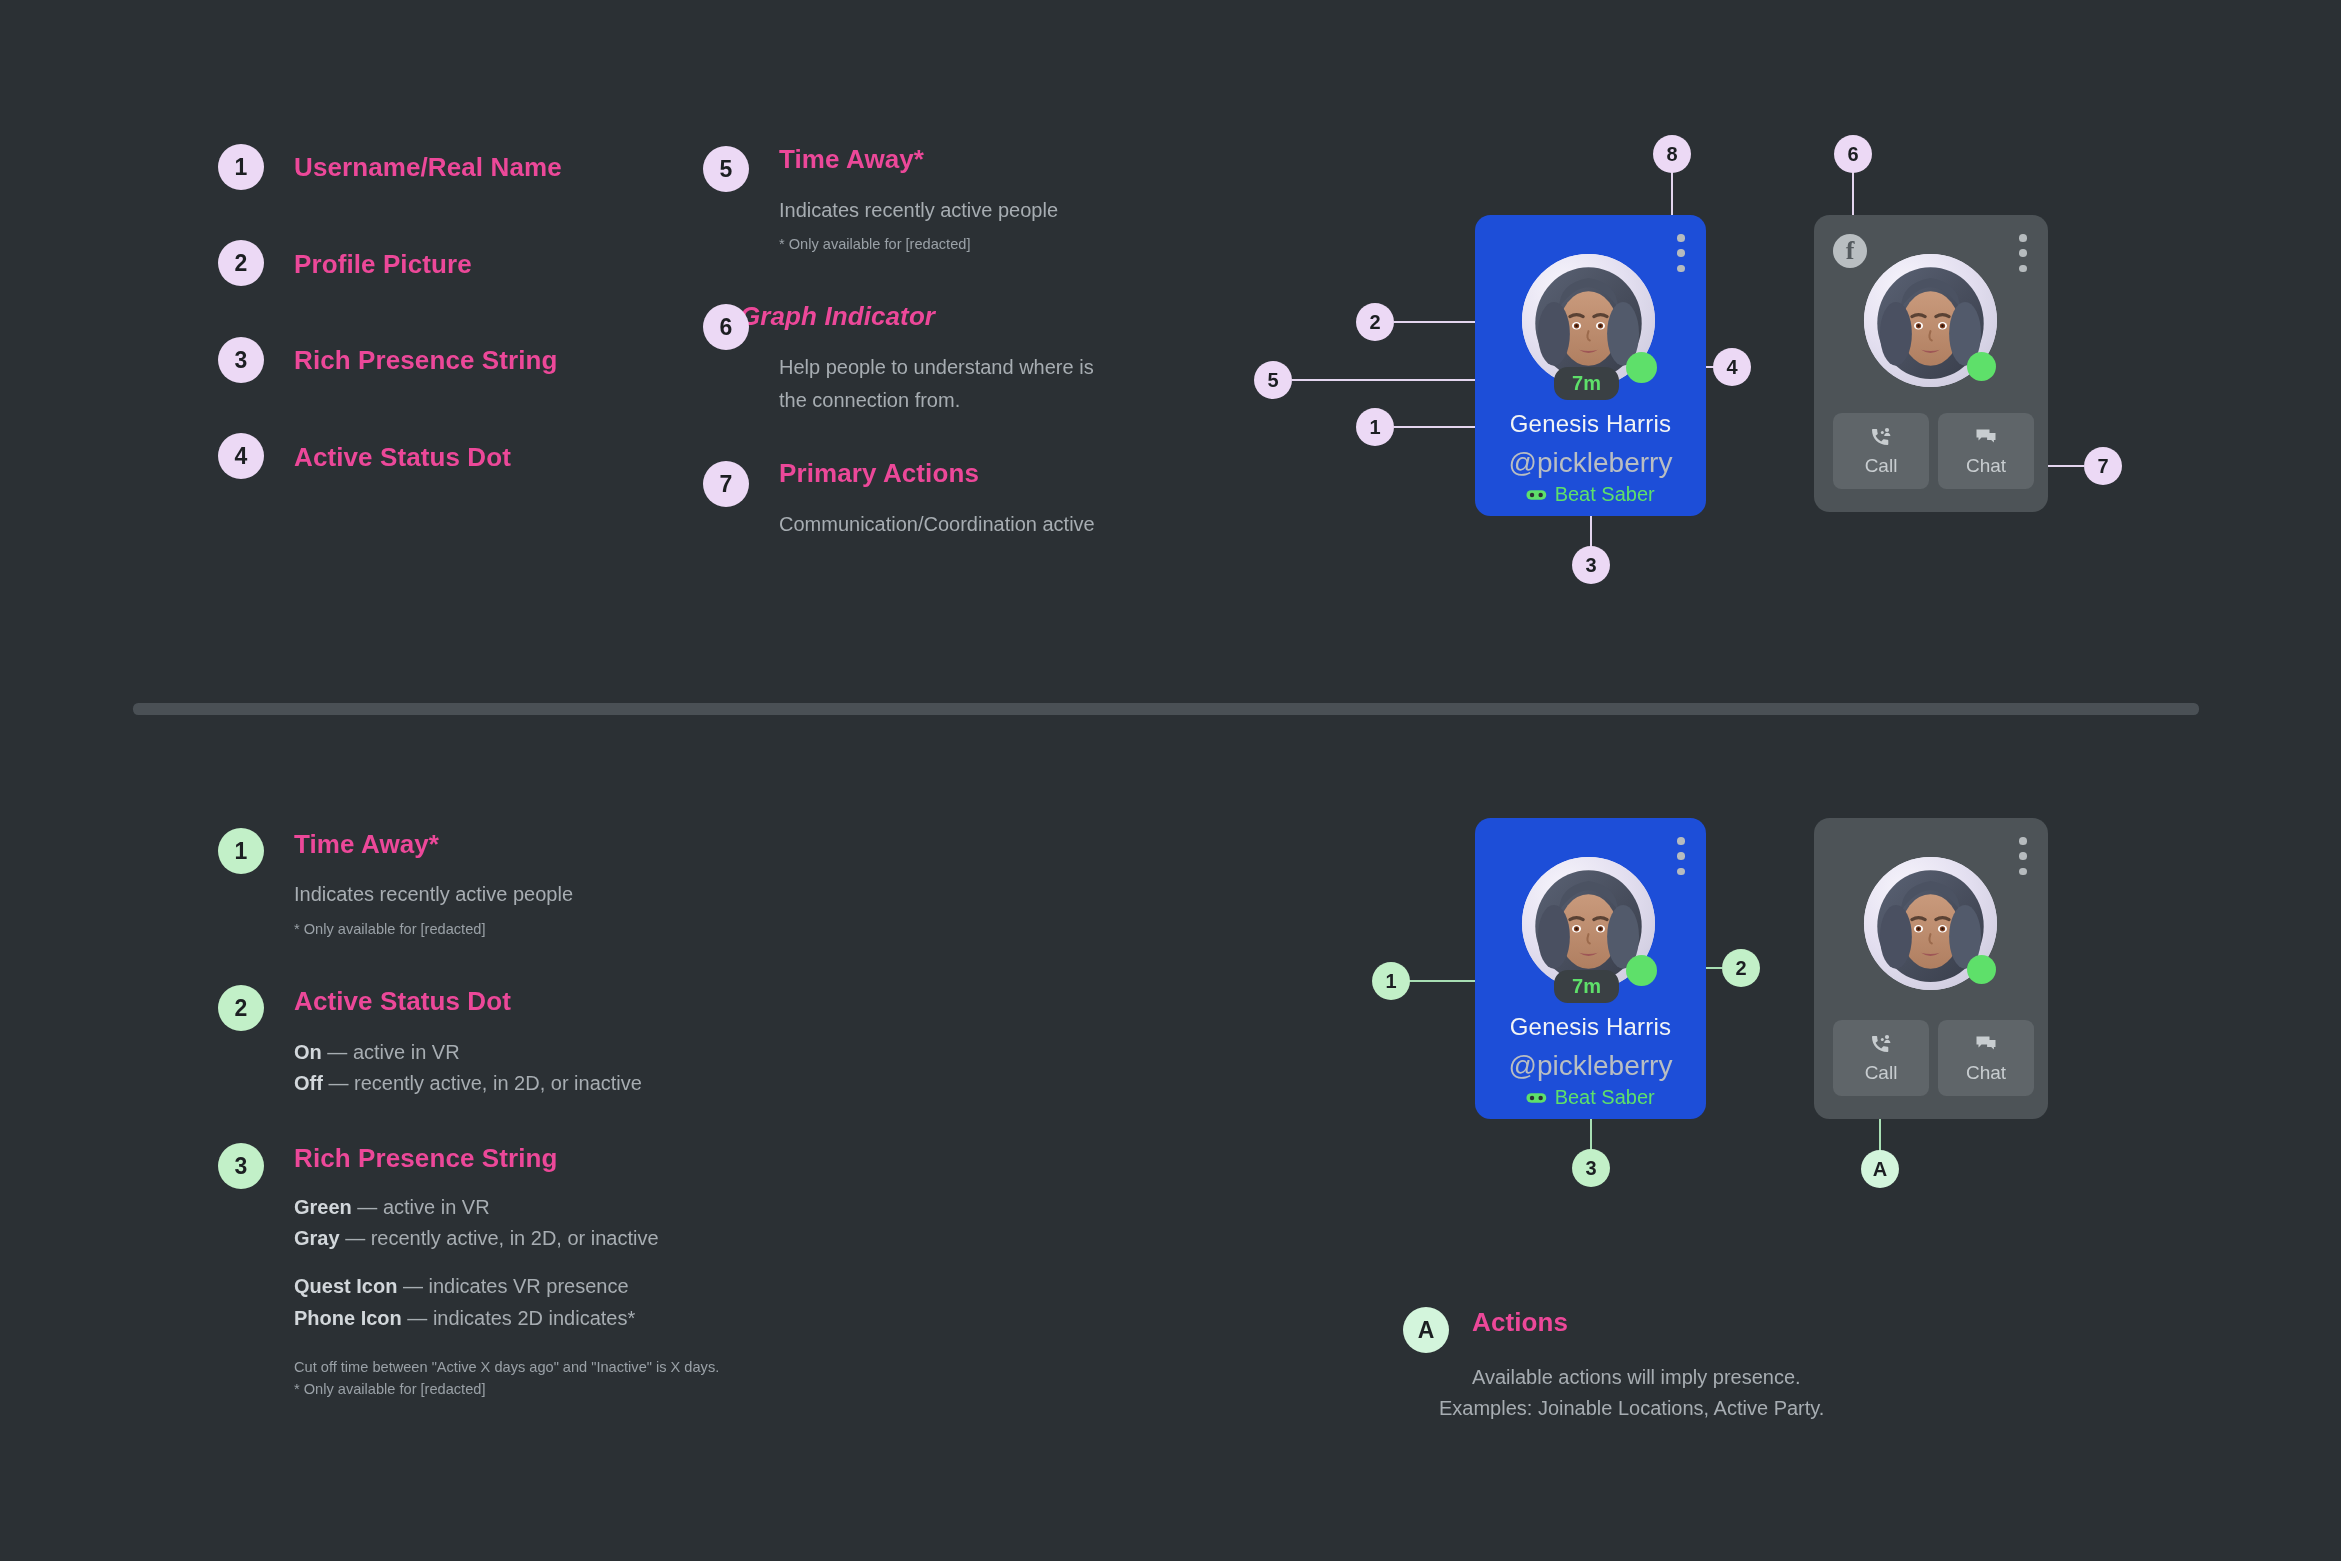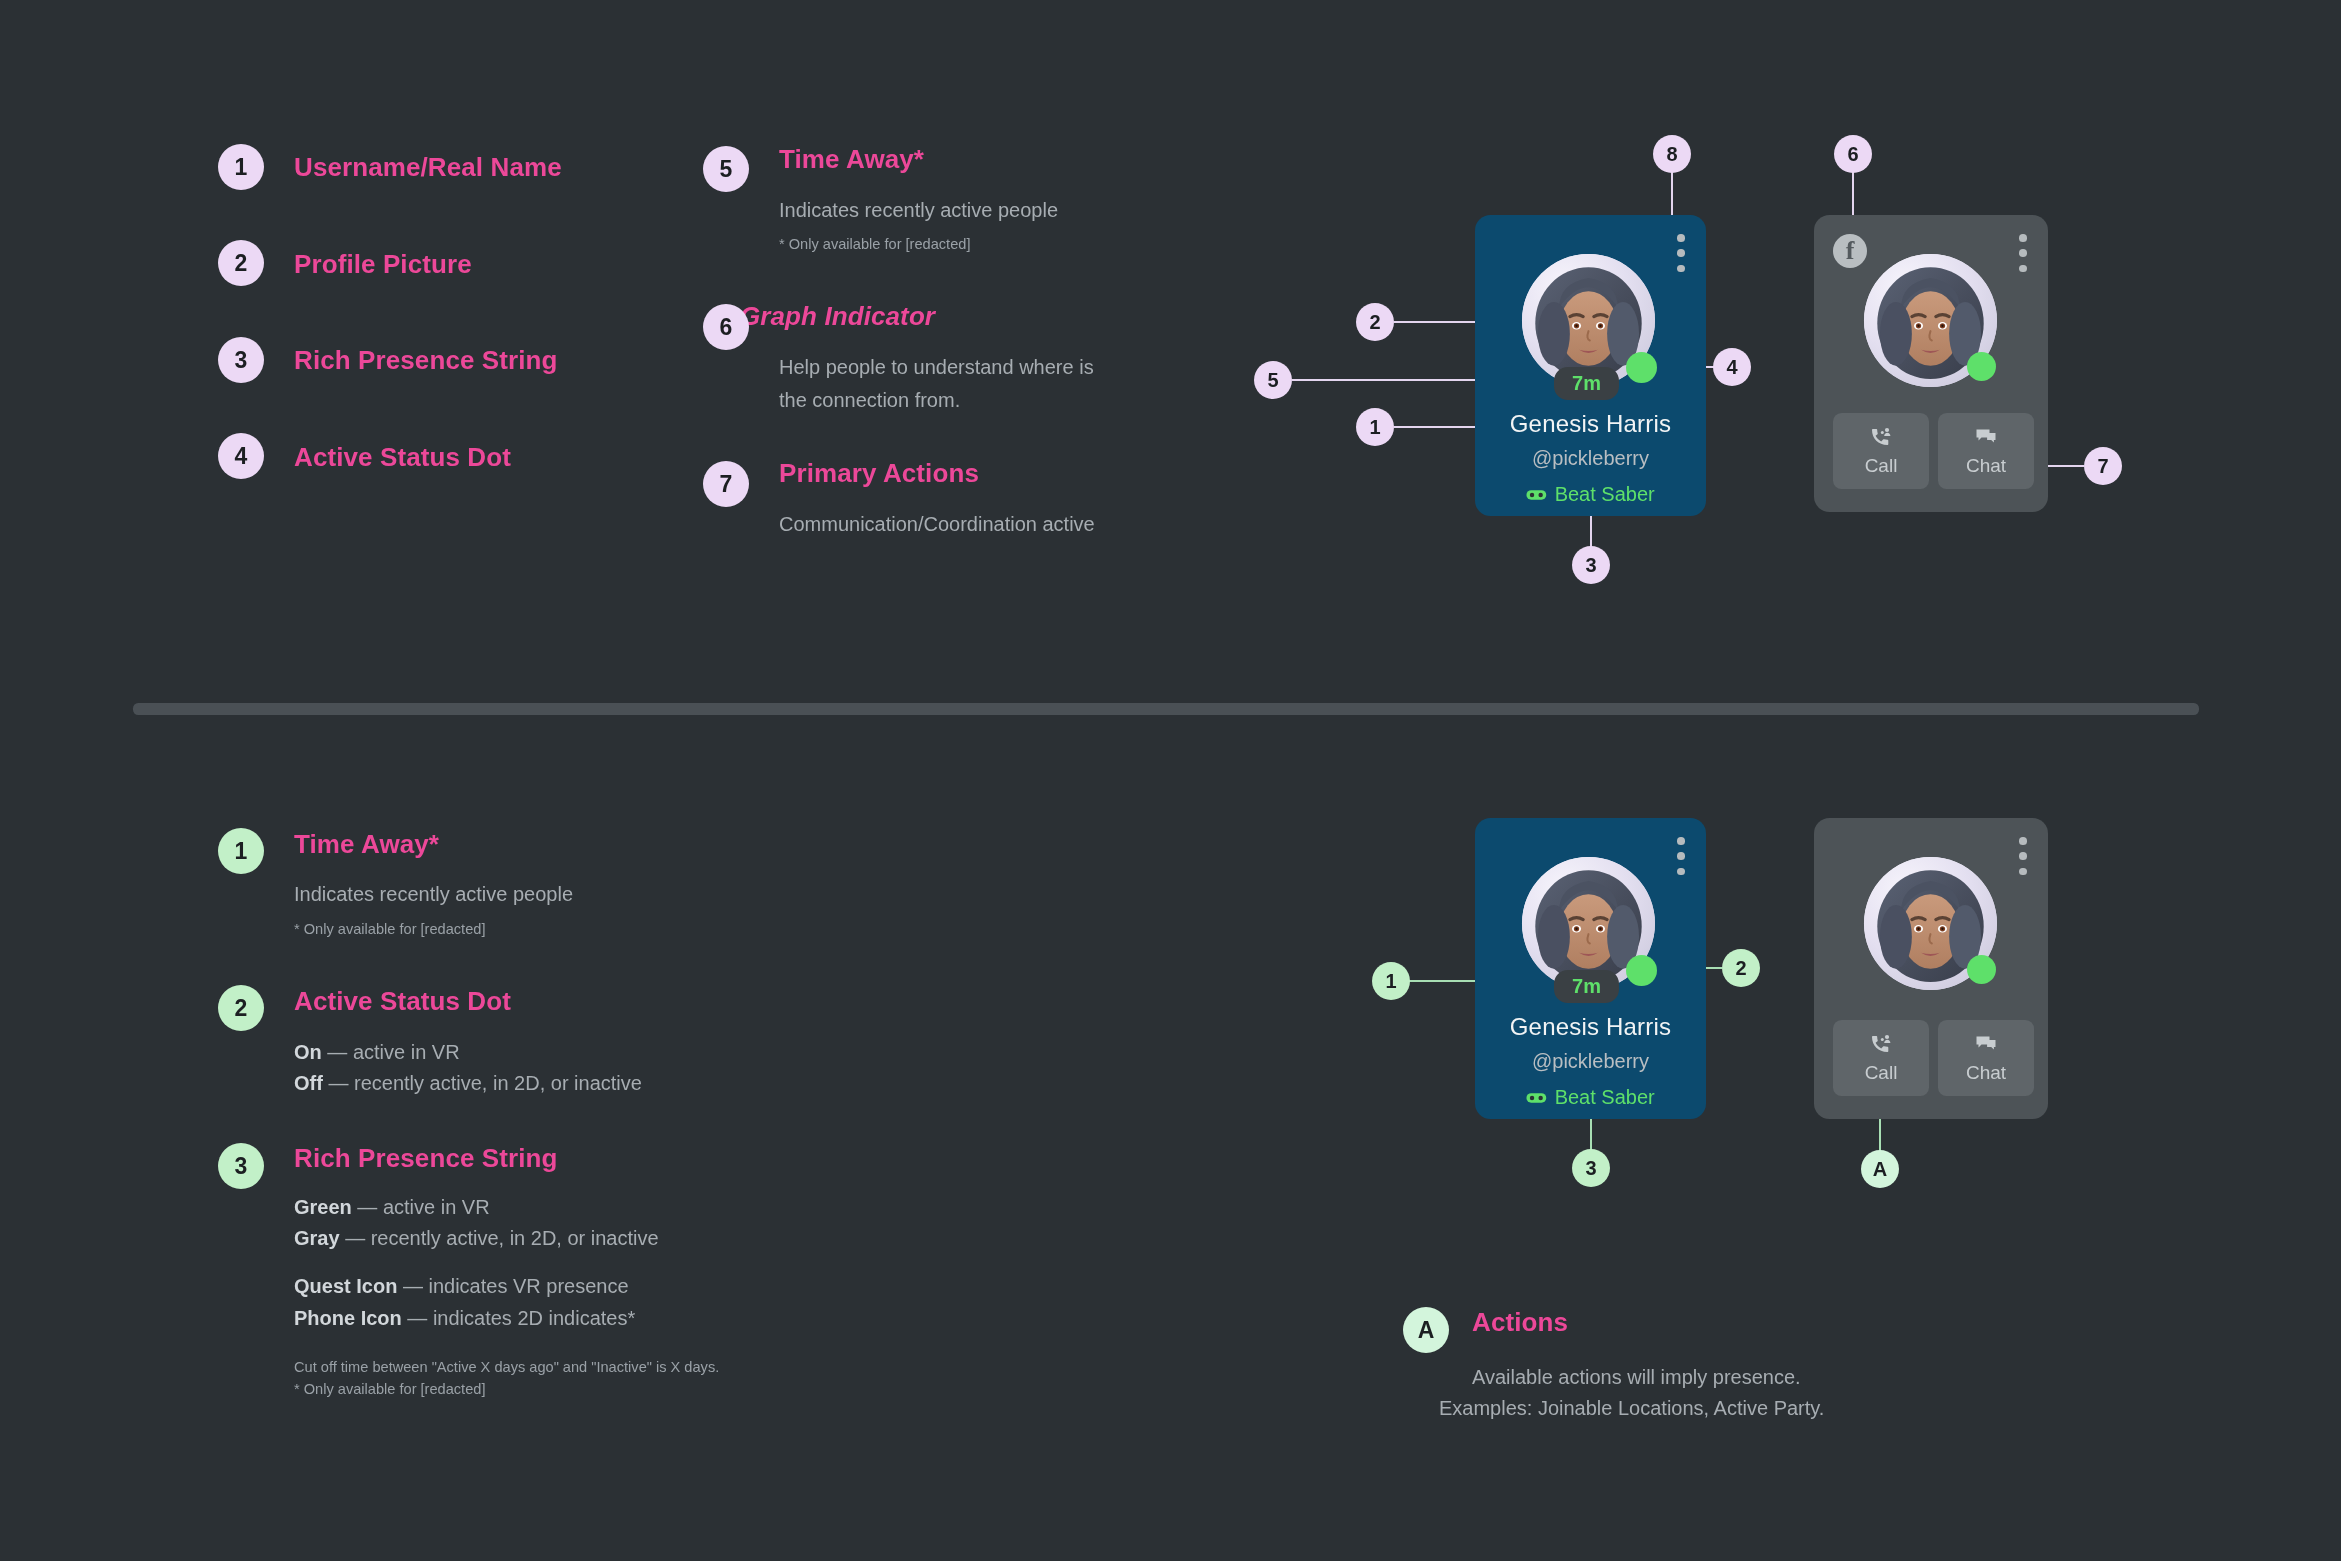--- a/index.html
+++ b/index.html
@@ -53,21 +53,21 @@
   
   .conn { position: absolute; z-index: 10; }
   .conn.h { height: 1.7px; }
   .conn.v { width: 1.7px; }
   .conn.lilac { background: #e4d5ef; }
   .conn.mint  { background: #a8dfb4; }
 
   
   .card {
     position: absolute;
-    background: #0c4a6e;
+    background: #1d4ed8;
     border-radius: 15.5px;
     z-index: 20;
   }
   .card.translucent { background: #4d5357; }
 
   .kebab { position: absolute; display: flex; flex-direction: column; gap: 7.7px; }
   .kebab span { width: 7.7px; height: 7.7px; border-radius: 50%; background: #b6bbbe; display:block; }
 
   .fb-icon {
     position: absolute;
@@ -103,21 +103,21 @@
     color: #5ee06a; font-weight: bold;
     z-index: 26;
   }
 
   .card-name {
     position: absolute; width: 100%; text-align: center;
     color: #f2f4f5; font-size: 24px; letter-spacing: 0.2px;
   }
   .card-handle {
     position: absolute; width: 100%; text-align: center;
-    color: #b9bec2; font-size: 20px;
+    color: #b9bec2; font-size: 28px;
   }
   .card-presence {
     position: absolute; width: 100%;
     display: flex; align-items: center; justify-content: center; gap: 7.7px;
     color: #5ee06a; font-size: 20px;
   }
   .quest-glyph { display: inline-flex; width: 20.7px; height: 13.8px; }
 
   
   .act-btn {

